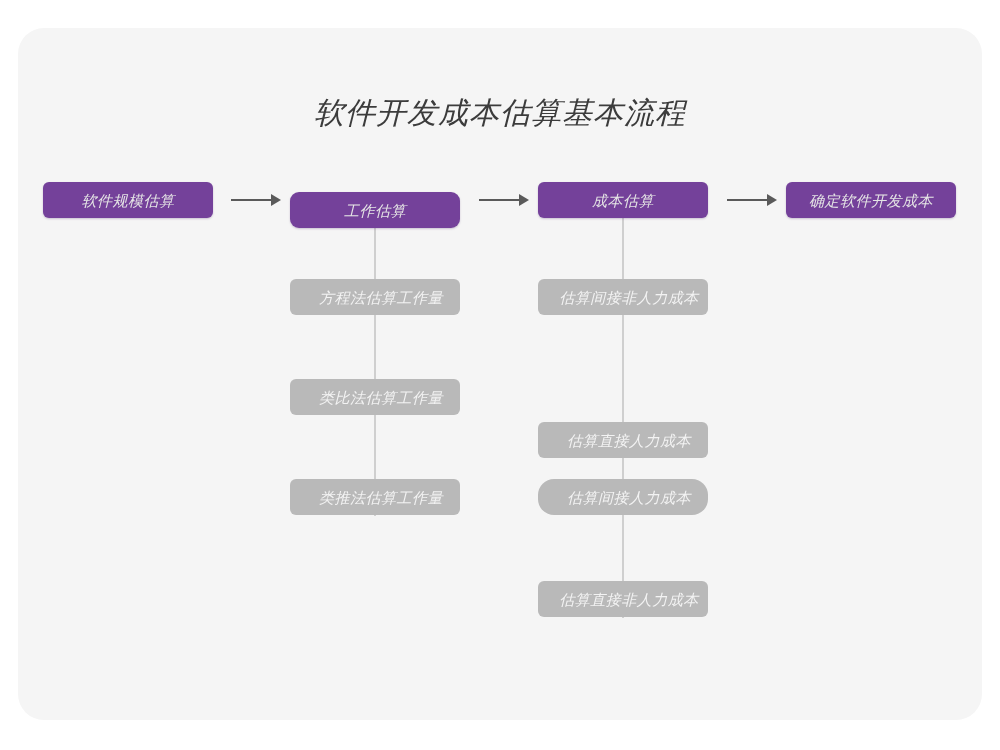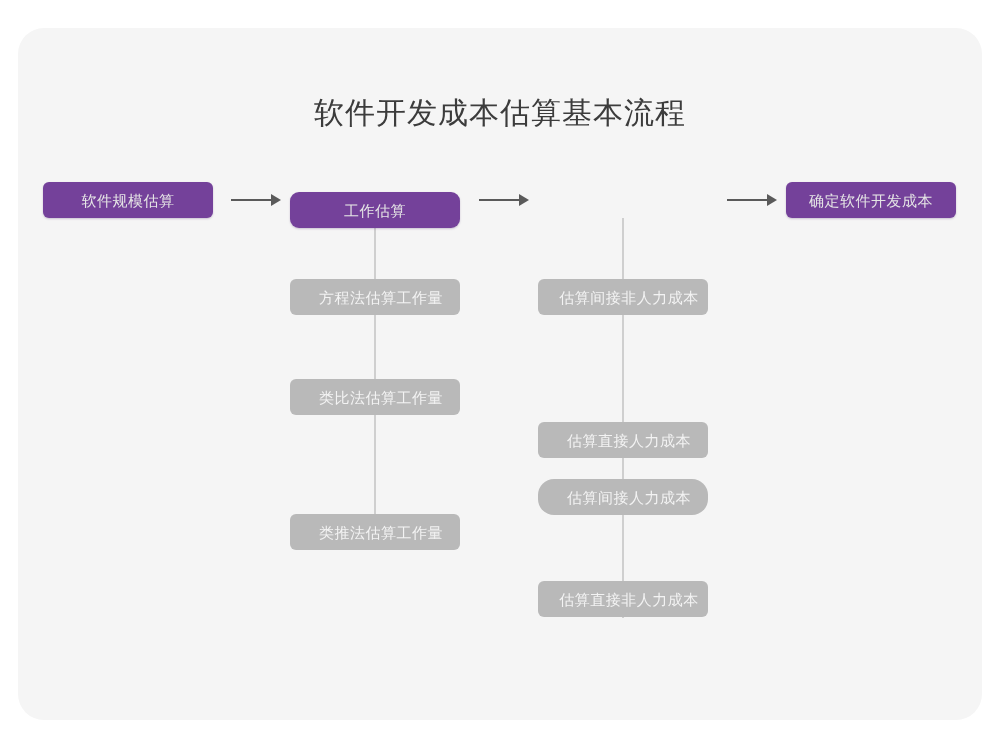--- a/index.html
+++ b/index.html
@@ -11,20 +11,21 @@
     height: 750px;
     background: #ffffff;
     font-family: "Liberation Sans", "DejaVu Sans", sans-serif;
     overflow: hidden;
   }
 
   #canvas {
     position: relative;
     width: 796px;
     height: 750px;
+    font-style: italic;
   }
 
   
   .card {
     position: absolute;
     left: 18px;
     top: 28px;
     width: 964px;
     height: 692px;
     background: #f5f5f5;
@@ -118,28 +119,29 @@
   </div>
   <div class="h-arrow" style="left:727px; top:190px; width:50px;">
     <span class="shaft"></span>
     <span class="head"></span>
   </div>
 
   <div class="node primary" style="left:43px; top:182px; width:170px; height:36px;">软件规模估算</div>
 
   <div class="node primary" style="left:290px; top:192px; width:170px; height:36px;border-radius:9px;">工作估算</div>
 
+  <div class="node primary" style="left:538px; top:182px; width:170px; height:36px;">成本估算</div>
 
   <div class="node primary" style="left:786px; top:182px; width:170px; height:36px;">确定软件开发成本</div>
 
   <div class="node secondary" style="left:290px; top:279px; width:170px; height:36px;">方程法估算工作量</div>
 
   <div class="node secondary" style="left:290px; top:379px; width:170px; height:36px;text-align:right;">类比法估算工作量</div>
 
-  <div class="node secondary" style="left:290px; top:479px; width:170px; height:36px;margin-top:35px;">类推法估算工作量</div>
+  <div class="node secondary" style="left:290px; top:479px; width:170px; height:36px;">类推法估算工作量</div>
 
   <div class="node secondary" style="left:538px; top:279px; width:170px; height:36px;">估算间接非人力成本</div>
 
   <div class="node secondary" style="left:538px; top:379px; width:170px; height:36px;margin-top:43px;">估算直接人力成本</div>
 
   <div class="node secondary" style="left:538px; top:479px; width:170px; height:36px;border-radius:16px;">估算间接人力成本</div>
 
   <div class="node secondary" style="left:538px; top:581px; width:170px; height:36px;">估算直接非人力成本</div>
 
 </div>

